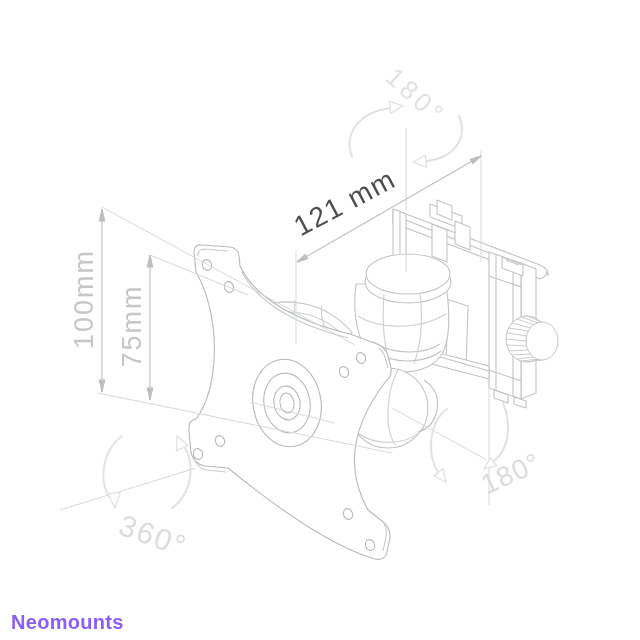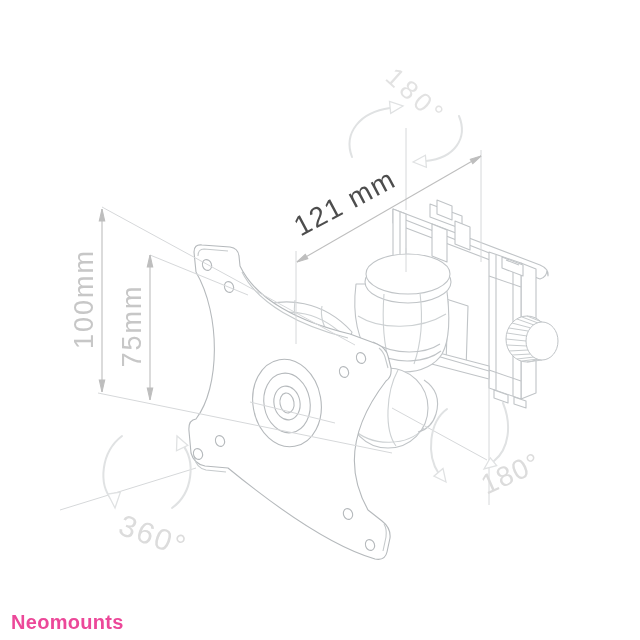--- a/index.html
+++ b/index.html
@@ -30,21 +30,21 @@
   }
   .lbl-rot-360{
     left:153px;top:536px;font-size:30px;color:#dcdcdc;letter-spacing:2px;
     transform:translate(-50%,-50%) rotate(20deg);
   }
   .lbl-rot-180b{
     left:511px;top:474px;font-size:28px;color:#dcdcdc;letter-spacing:1px;
     transform:translate(-50%,-50%) rotate(-24deg);
   }
   .lbl-logo{
-    left:11px;top:612px;font-size:20px;font-weight:700;color:#ec4899;
+    left:11px;top:612px;font-size:20px;font-weight:700;color:#8b5cf6;
     letter-spacing:0.3px;
   }
 </style>
 </head>
 <body>
 
 <div class="stage">
 
   <svg width="640" height="640" viewBox="0 0 640 640">
 

